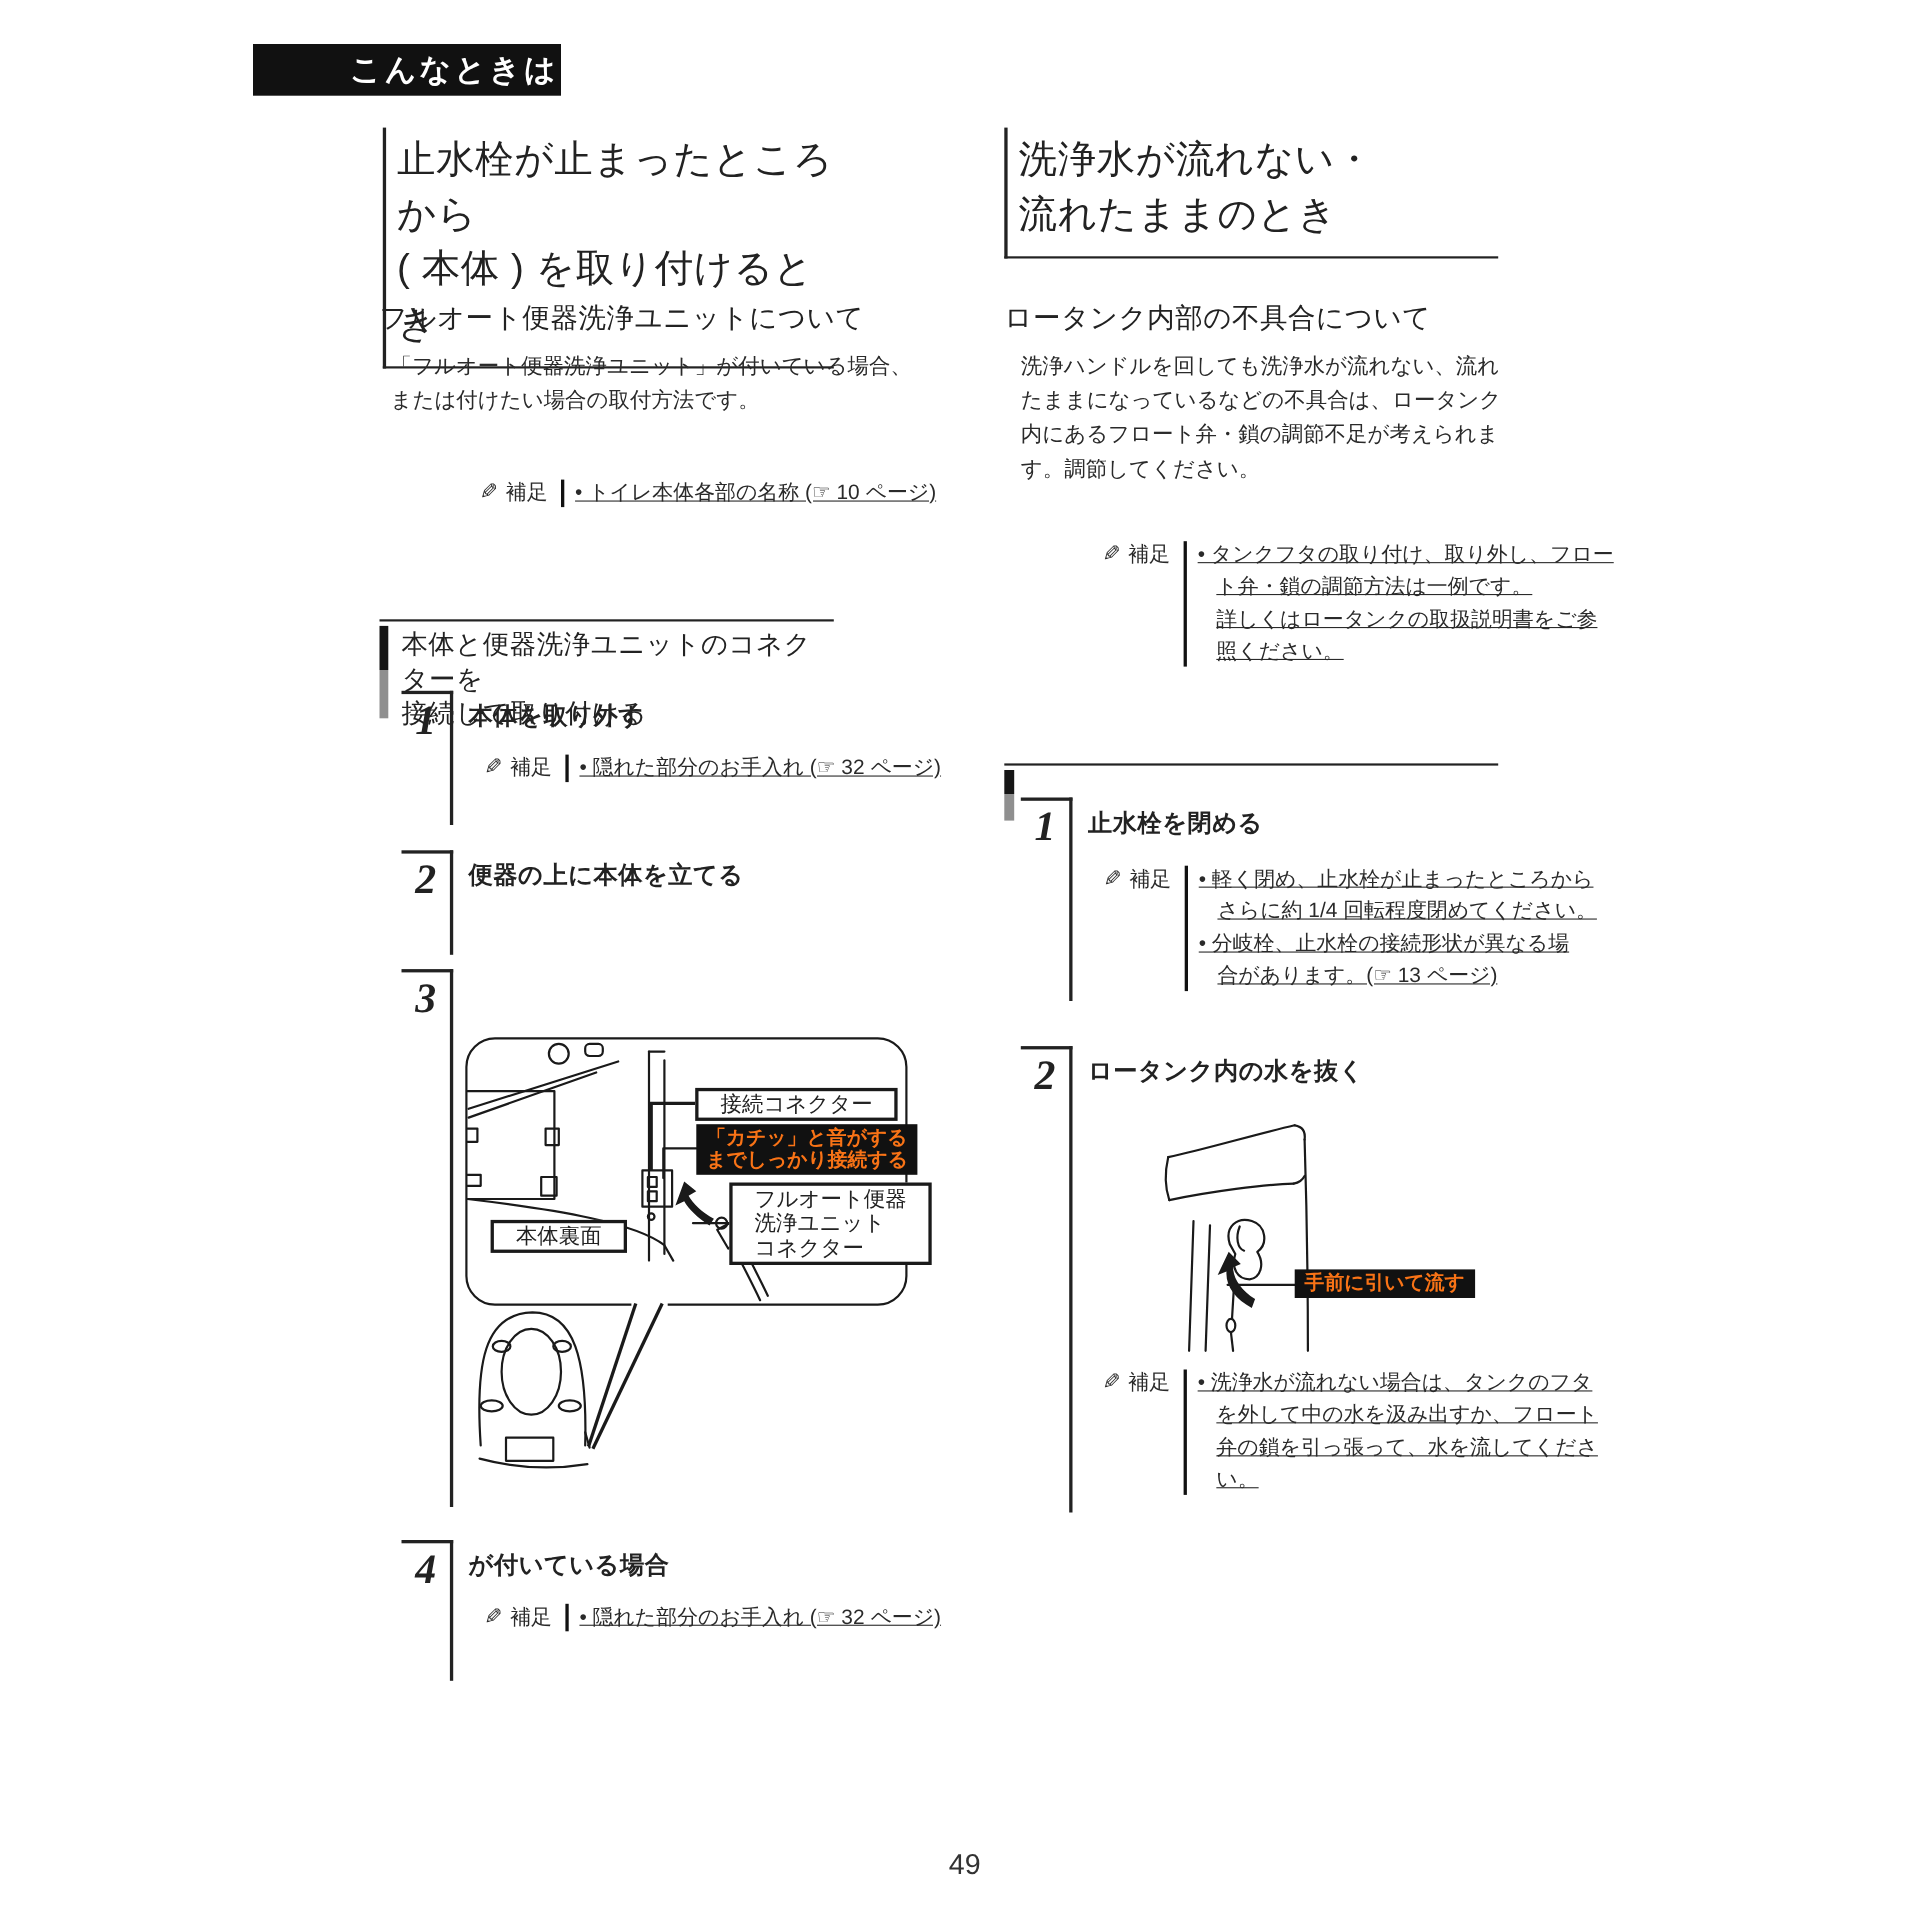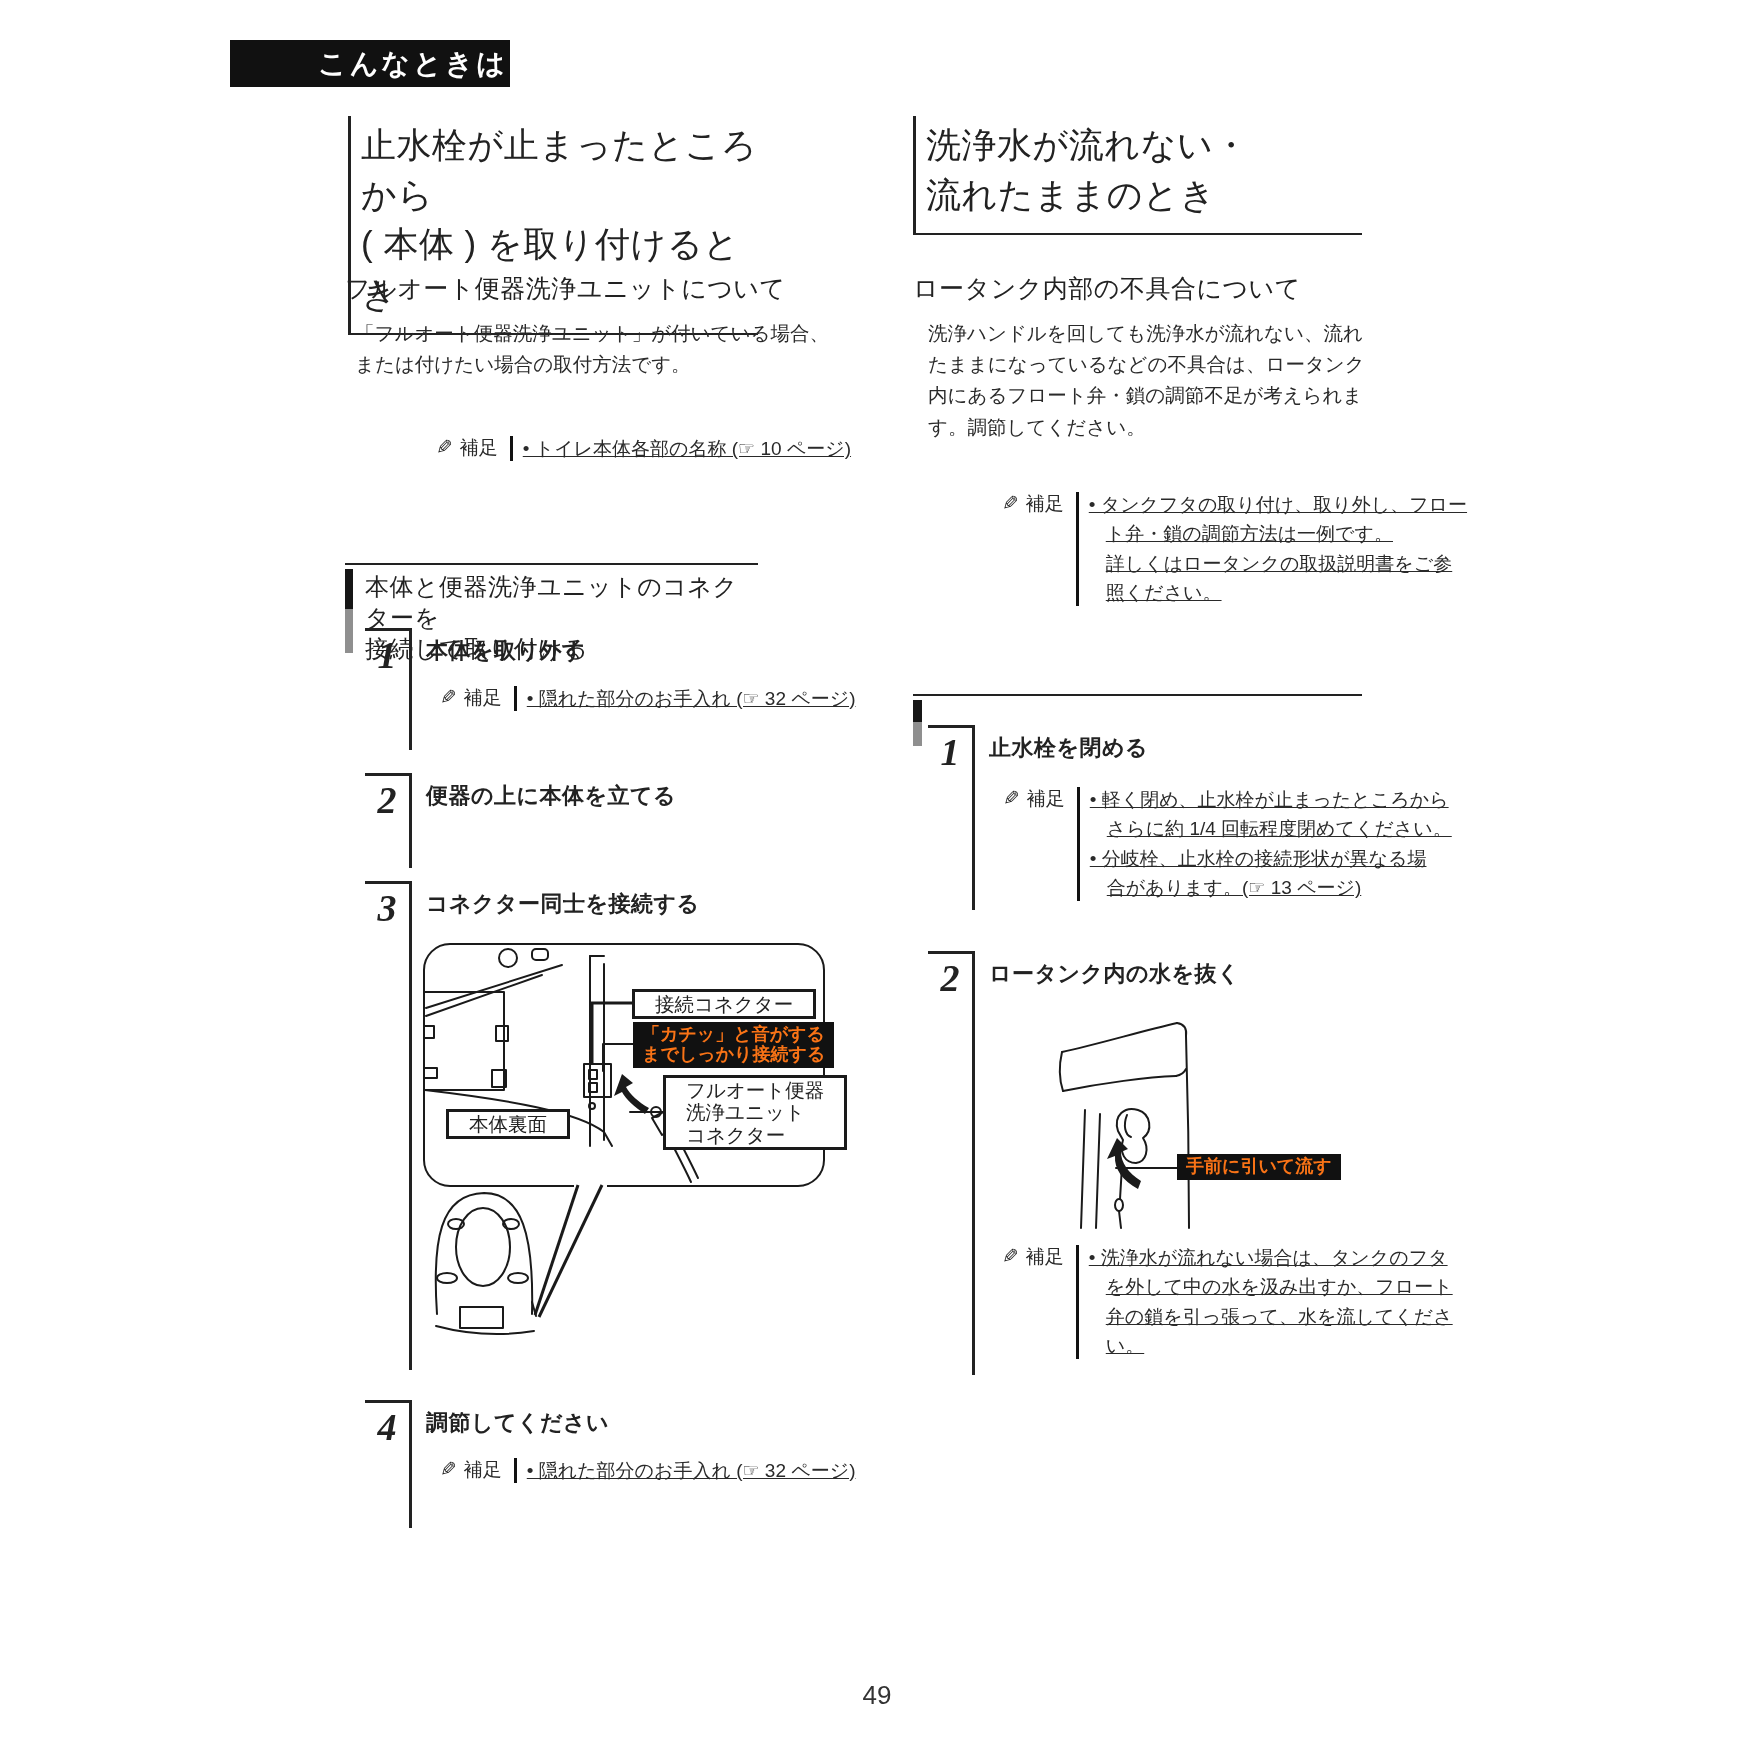--- a/index.html
+++ b/index.html
@@ -110,23 +110,20 @@
 
   <div class="abs step" style="left:365px;top:773px;height:95px;">
     <div class="step-num">2</div>
     <div class="step-body">
       <div class="step-label">便器の上に本体を立てる</div>
     </div>
   </div>
 
   <div class="abs step" style="left:365px;top:881px;height:489px;">
     <div class="step-num">3</div>
-    <div class="step-body">
-      <div class="step-label">コネクター同士を接続する</div>
-    </div>
   </div>
 
   <div class="abs" style="left:420px;top:940px;width:420px;height:485px;">
     <svg width="420" height="485" viewBox="0 0 420 485">
       <rect class="ln" x="4" y="4" width="400" height="242" rx="26" stroke-width="3"></rect>
       <line x1="154" y1="246" x2="187" y2="246" stroke="#ffffff" stroke-width="6"></line>
       <line class="lnth" x1="158" y1="245" x2="115" y2="375"></line>
       <line class="lnth" x1="182" y1="245" x2="119" y2="377"></line>
       <path class="ln" d="M 6,68 L 142,25"></path>
       <path class="ln" d="M 6,76 L 122,35"></path>
@@ -173,21 +170,21 @@
   <div class="abs dlabel" style="left:663px;top:1075px;">
     <div>フルオート便器</div>
     <div>洗浄ユニット</div>
     <div>コネクター</div>
   </div>
   <div class="abs dlabel" style="left:446px;top:1109px;">本体裏面</div>
 
   <div class="abs step" style="left:365px;top:1400px;height:128px;">
     <div class="step-num">4</div>
     <div class="step-body">
-      <div class="step-label">調節してください</div>
+      <div class="step-label">が付いている場合</div>
       <div class="note step-note">
         <span class="note-head">
           <span class="pencil">✎</span>
           <span>補足</span>
         </span>
         <span class="note-bar"></span>
         <div class="note-lines">
           <div>• 隠れた部分のお手入れ (☞ 32 ページ)</div>
         </div>
       </div>

